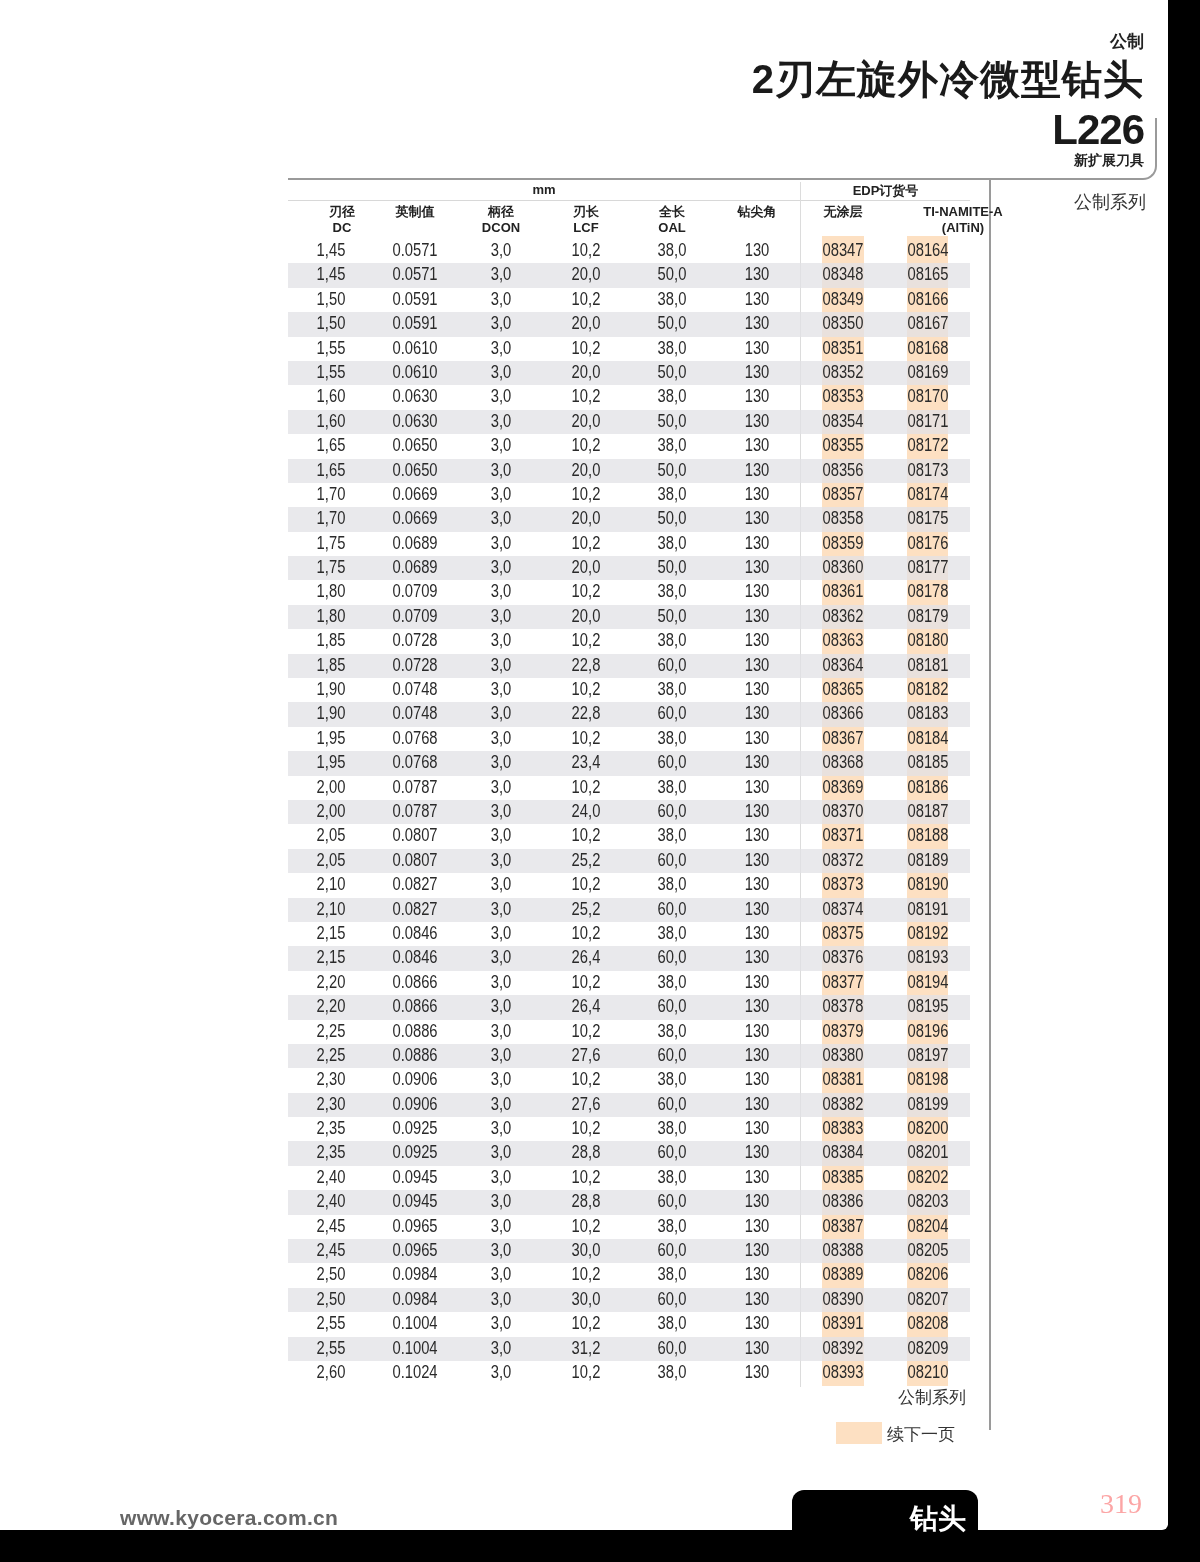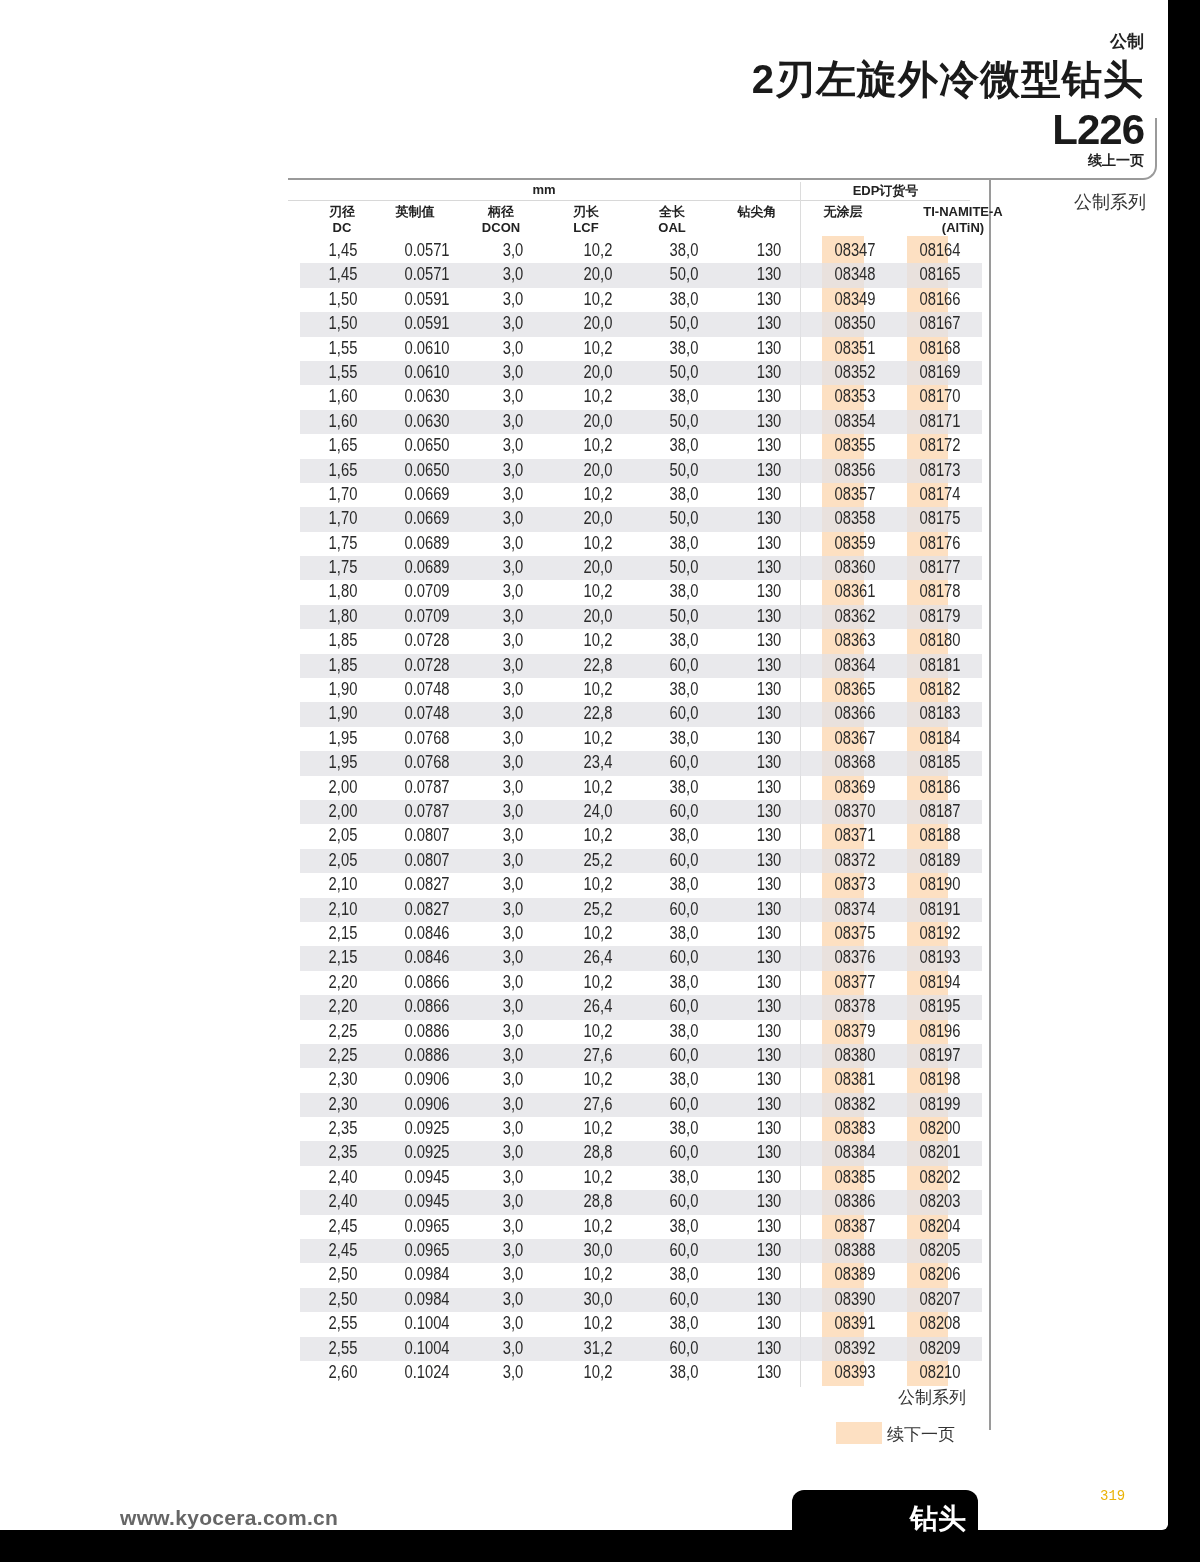--- a/index.html
+++ b/index.html
@@ -1,60 +1,60 @@
 <!DOCTYPE html>
 <html><head>
 <meta charset="utf-8">
 <style>
   html, body { margin:0; padding:0; }
   body { width:1200px; height:1562px; position:relative; background:#000; font-family:"Liberation Sans", "DejaVu Sans", sans-serif; color:#222; overflow:hidden; }
   .page { position:absolute; left:0; top:0; width:1168px; height:1530px; background:#fff; border-bottom-right-radius:6px; }
   .tab-black { position:absolute; left:792px; top:1490px; width:186px; height:72px; background:#000; border-top-left-radius:12px; border-top-right-radius:12px; }
   .tab-label { position:absolute; left:0; right:12px; top:10px; text-align:right; color:#fff; font-weight:bold; font-size:28px; }
-  .page-num { position:absolute; left:1100px; top:1488px; font-size:14px; color:#eab308; font-family:Liberation Mono, monospace; }
+  .page-num { position:absolute; left:1100px; top:1488px; font-size:28px; color:#fca5a5; font-family:Liberation Serif, serif; }
   .site { position:absolute; left:120px; top:1506px; font-size:21px; color:#666; font-weight:bold; letter-spacing:0.3px; }
 
   .hdr-sub { position:absolute; right:56px; top:30px; font-size:17px; font-weight:bold; color:#222; }
   .hdr-title { position:absolute; right:56px; top:52px; font-size:40px; font-weight:bold; color:#1a1a1a; letter-spacing:1px; }
   .hdr-code { position:absolute; right:56px; top:106px; font-size:42px; font-weight:bold; color:#1a1a1a; letter-spacing:-1px; }
   .hdr-series { position:absolute; right:56px; top:152px; font-size:14px; font-weight:bold; color:#222; }
   .hdr-frame { position:absolute; left:288px; top:118px; width:869px; height:62px; border-right:2px solid #9a9a9a; border-bottom:2px solid #9a9a9a; border-bottom-right-radius:14px; box-sizing:border-box; }
 
   .vline-main { position:absolute; left:989px; top:180px; width:2px; height:1250px; background:#9a9a9a; }
   .vline-edp { position:absolute; left:800px; top:182px; width:1px; height:1205px; background:#dcdcdc; }
   .hline-mm { position:absolute; left:288px; top:200px; width:512px; height:1px; background:#d8d8d8; }
   .hline-edp { position:absolute; left:801px; top:200px; width:169px; height:1px; background:#d8d8d8; }
 
   .grp-mm { position:absolute; left:288px; width:512px; top:182px; text-align:center; font-size:13px; font-weight:bold; }
   .grp-edp { position:absolute; left:801px; width:169px; top:182px; text-align:center; font-size:13px; font-weight:bold; }
 
   .colhdr { position:absolute; top:204px; font-size:13px; font-weight:bold; text-align:center; line-height:16px; width:90px; margin-left:-45px; }
 
   .hl { position:absolute; top:236px; height:1150px; background:#fde0c2; }
 
-  .rows { position:absolute; left:300px; top:239px; width:682px; }
+  .rows { position:absolute; left:288px; top:239px; width:682px; }
   .row { position:relative; height:24.4px; font-size:18px; font-family:"Liberation Sans Narrow","Liberation Sans",sans-serif; }
   .row.alt { background:rgba(226,226,230,0.75); }
   .cell { position:absolute; top:1px; width:90px; margin-left:-45px; text-align:center; color:#2a2a2a; transform:scaleX(0.82); }
 
   .cont-top { position:absolute; left:1074px; top:190px; font-size:18px; color:#333; }
   .cont-bot { position:absolute; left:898px; top:1386px; font-size:17px; color:#333; }
   .legend-swatch { position:absolute; left:836px; top:1422px; width:46px; height:22px; background:#fde0c2; }
   .legend-label { position:absolute; left:887px; top:1423px; font-size:17px; color:#333; }
 </style>
 </head>
 <body>
 
 <div class="page"></div>
 
 <div class="hdr-frame"></div>
 <div class="hdr-sub">公制</div>
 <div class="hdr-title">2刃左旋外冷微型钻头</div>
 <div class="hdr-code">L226</div>
-<div class="hdr-series">续上一页</div>
+<div class="hdr-series">新扩展刀具</div>
 
 <div class="vline-main"></div>
 <div class="vline-edp"></div>
 <div class="hline-mm"></div>
 <div class="hline-edp"></div>
 
 <div class="grp-mm">mm</div>
 <div class="grp-edp">EDP订货号</div>
 
 <div>

